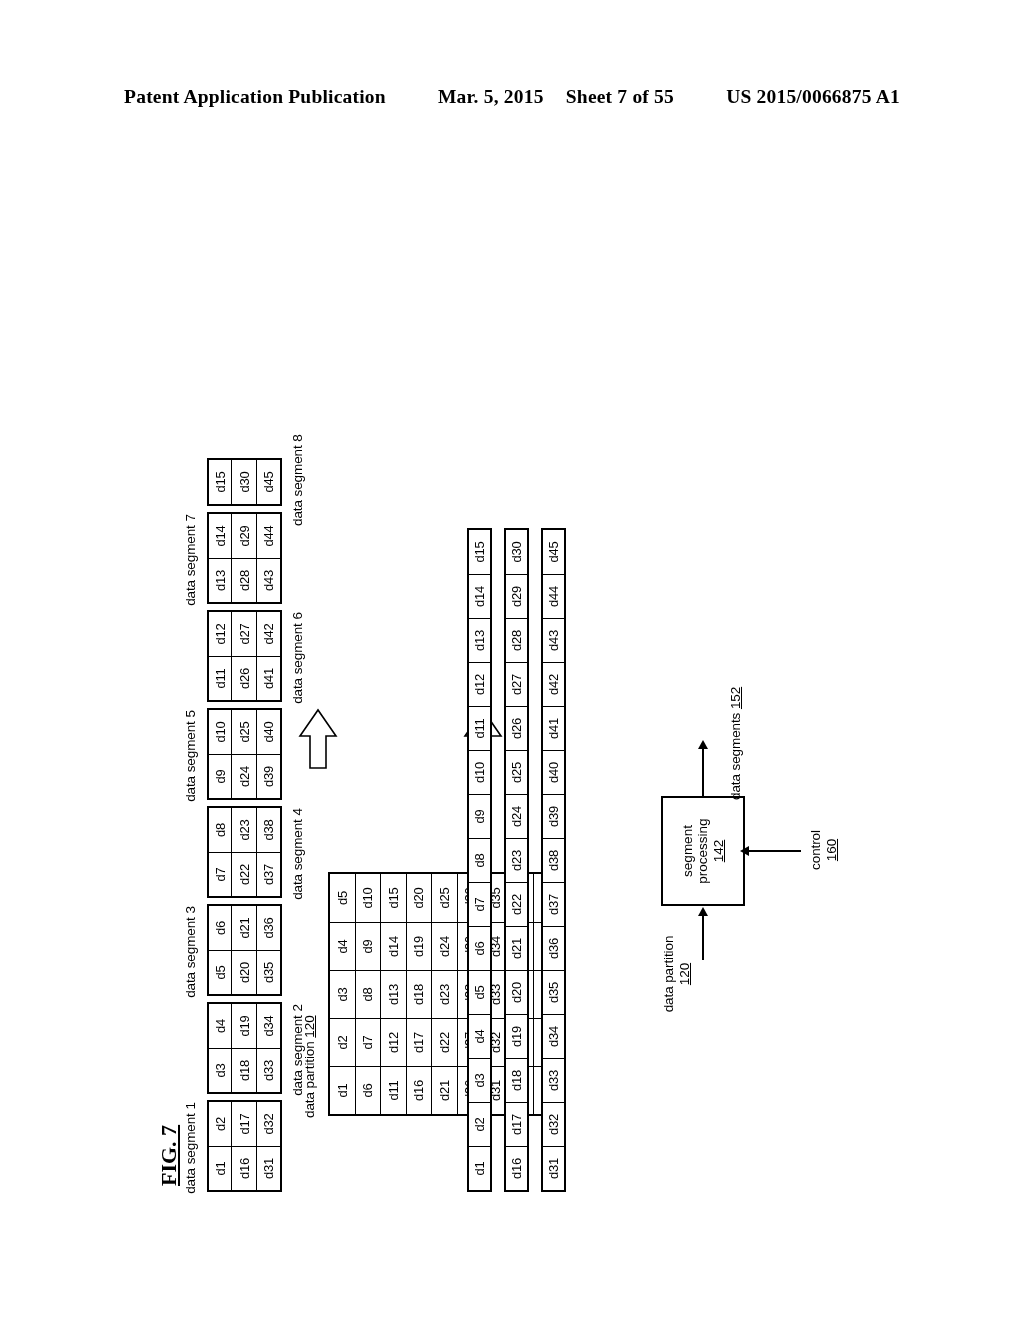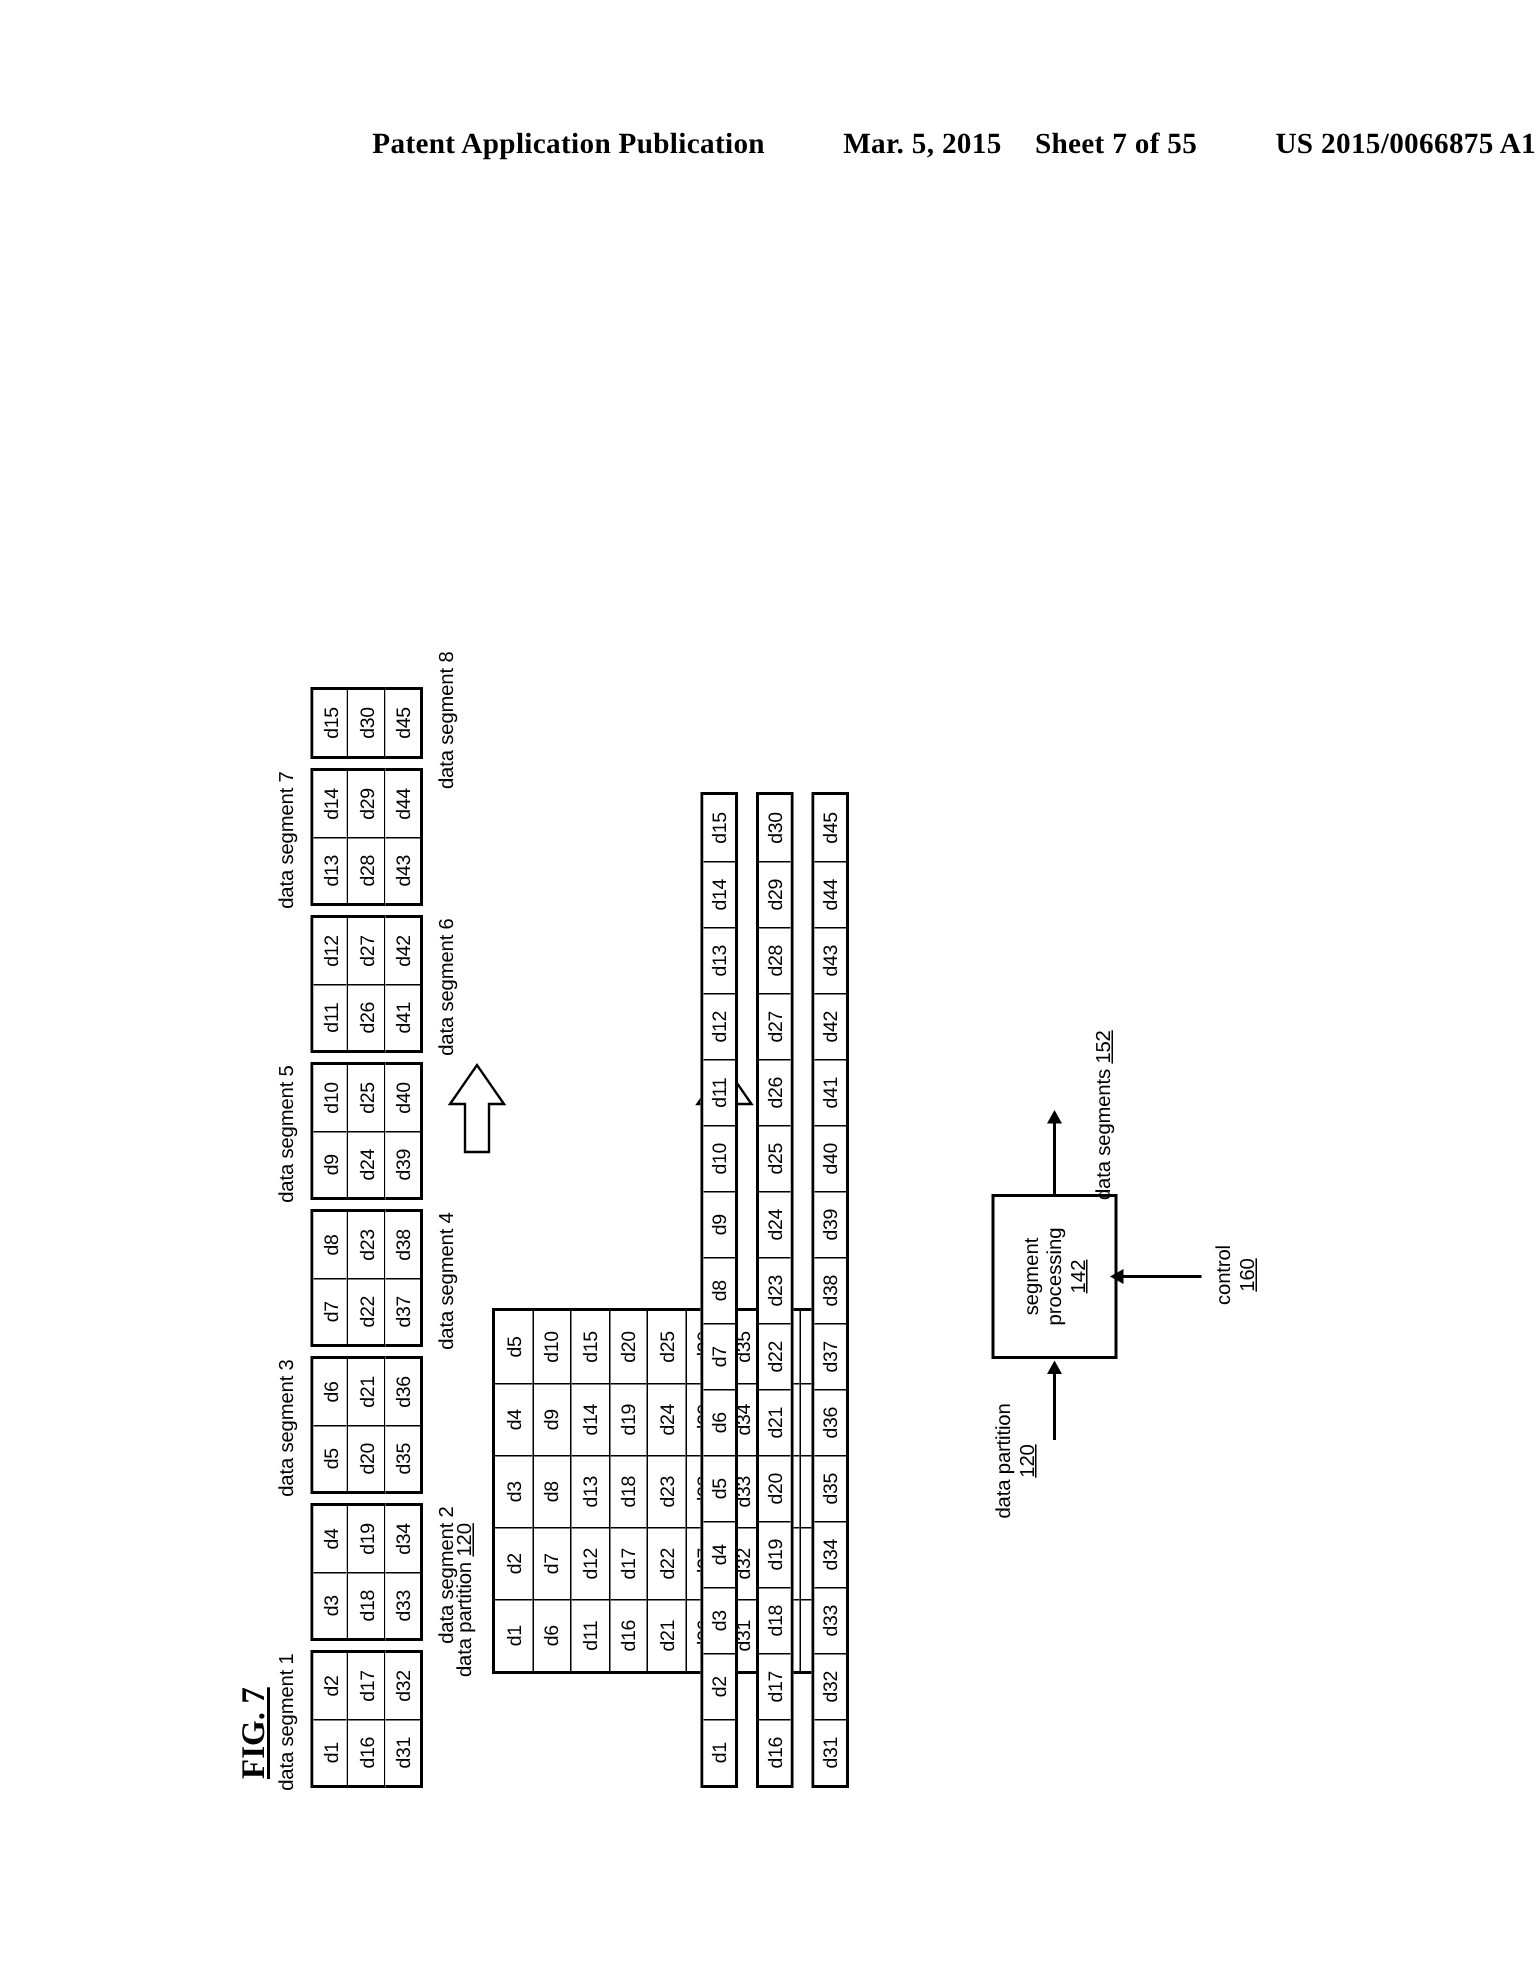--- a/index.html
+++ b/index.html
@@ -15,21 +15,21 @@
     color: #000000;
     overflow: hidden;
   }
 
   
   #page-header {
     position: absolute;
     top: 86px;
     left: 0;
     width: 1024px;
-    text-align: right;
+    text-align: center;
     font-family: "Liberation Serif", serif;
     font-weight: bold;
     font-size: 19.5px;
     letter-spacing: 0.2px;
     white-space: nowrap;
   }
   #page-header .hdr-gap-a { display: inline-block; width: 42px; }
   #page-header .hdr-gap-b { display: inline-block; width: 42px; }
   #page-header .hdr-mid-sp { display: inline-block; width: 12px; }
 

